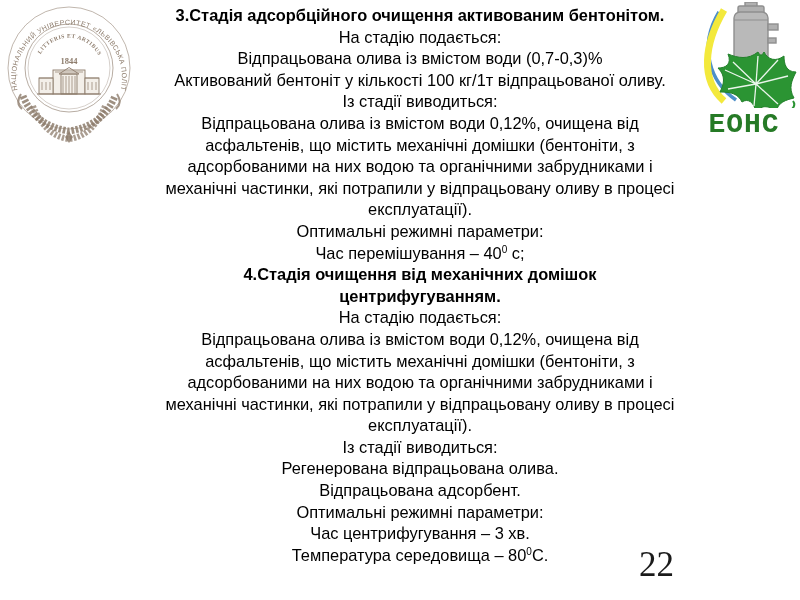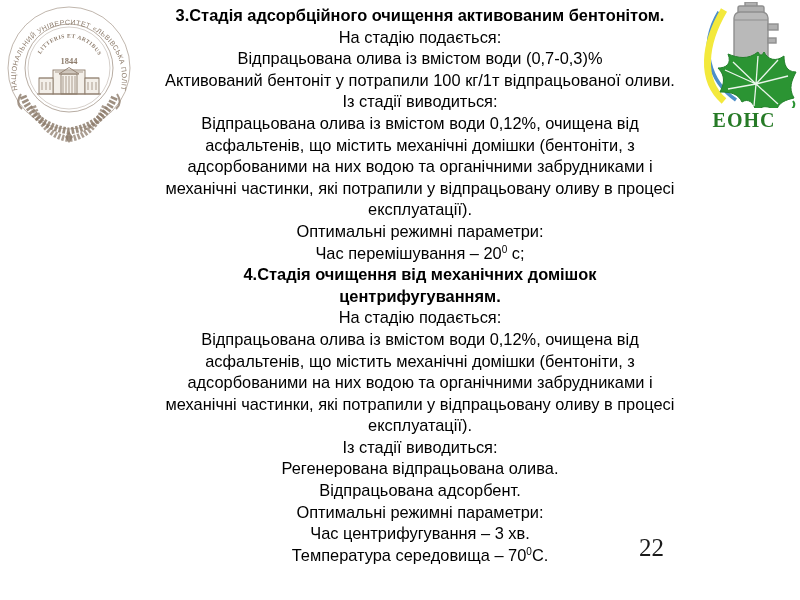--- a/index.html
+++ b/index.html
@@ -3,26 +3,26 @@
 <meta charset="utf-8">
 <style>
   html,body{margin:0;padding:0;background:#fff;}
   .slide{position:relative;width:800px;height:600px;background:#ffffff;overflow:hidden;
          font-family:"Liberation Sans", sans-serif;color:#000;}
   .content{position:absolute;left:50px;top:5px;width:740px;text-align:center;}
   .ln{font-size:16.4px;line-height:21.6px;white-space:nowrap;}
   .ln.b{font-weight:bold;}
   .ln.u{}
   .ln sup{font-size:10px;line-height:0;}
-  .page-number{position:absolute;left:639px;top:534px;
-         font-family:"Liberation Serif", serif;font-size:25px;color:#1a1a1a;}
+  .page-number{position:absolute;left:639px;top:545px;
+         font-family:"Liberation Serif", serif;font-size:35px;color:#1a1a1a;}
   .seal{position:absolute;left:3px;top:4px;width:132px;height:142px;}
   .eohc{position:absolute;left:688px;top:2px;width:112px;height:138px;text-align:center;}
-  .eohc-label{font-size:20px;font-weight:800;letter-spacing:1px;margin-top:-3px;
-         font-family:Liberation Serif, serif;}
+  .eohc-label{font-size:28px;font-weight:800;letter-spacing:1px;margin-top:-3px;
+         font-family:Liberation Mono, monospace;}
 </style>
 </head>
 <body>
 
 <div class="slide">
 
   <div class="seal">
     <svg width="132" height="142" viewBox="0 0 132 142">
       <g fill="none" stroke="#8d7c6c">
         <circle cx="66" cy="64" r="61" stroke-width="0.8" opacity="0.7"></circle>
@@ -99,40 +99,40 @@
         <path d="M 88 106 q 10 6 16 1 q 4 -4 1 -8" fill="none" stroke="#2b9433" stroke-width="2"></path>
       </g>
     </svg>
     <div class="eohc-label" style="color:#267a26">ЕОНС</div>
   </div>
 
   <div class="content">
     <div class="ln b">3.Стадія адсорбційного очищення активованим бентонітом.</div>
     <div class="ln u">На стадію подається:</div>
     <div class="ln">Відпрацьована олива із вмістом води (0,7-0,3)%</div>
-    <div class="ln">Активований бентоніт у потрапили 100 кг/1т відпрацьованої оливи.</div>
+    <div class="ln">Активований бентоніт у кількості 100 кг/1т відпрацьованої оливу.</div>
     <div class="ln u">Із стадії виводиться:</div>
     <div class="ln">Відпрацьована олива із вмістом води 0,12%, очищена від</div>
     <div class="ln">асфальтенів, що містить механічні домішки (бентоніти, з</div>
     <div class="ln">адсорбованими на них водою та органічними забрудниками і</div>
     <div class="ln">механічні частинки, які потрапили у відпрацьовану оливу в процесі</div>
     <div class="ln">експлуатації).</div>
     <div class="ln u">Оптимальні режимні параметри:</div>
-    <div class="ln"><span>Час перемішування – 20</span><sup>0</sup><span> с;</span></div>
+    <div class="ln"><span>Час перемішування – 40</span><sup>0</sup><span> с;</span></div>
     <div class="ln b">4.Стадія очищення від механічних домішок</div>
     <div class="ln b">центрифугуванням.</div>
     <div class="ln u">На стадію подається:</div>
     <div class="ln">Відпрацьована олива із вмістом води 0,12%, очищена від</div>
     <div class="ln">асфальтенів, що містить механічні домішки (бентоніти, з</div>
     <div class="ln">адсорбованими на них водою та органічними забрудниками і</div>
     <div class="ln">механічні частинки, які потрапили у відпрацьовану оливу в процесі</div>
     <div class="ln">експлуатації).</div>
     <div class="ln u">Із стадії виводиться:</div>
     <div class="ln">Регенерована відпрацьована олива.</div>
     <div class="ln">Відпрацьована адсорбент.</div>
     <div class="ln u">Оптимальні режимні параметри:</div>
     <div class="ln">Час центрифугування – 3 хв.</div>
-    <div class="ln"><span>Температура середовища – 70</span><sup>0</sup><span>С.</span></div>
+    <div class="ln"><span>Температура середовища – 80</span><sup>0</sup><span>С.</span></div>
   </div>
 
   <div class="page-number">22</div>
 
 </div>
 
 </body></html>

